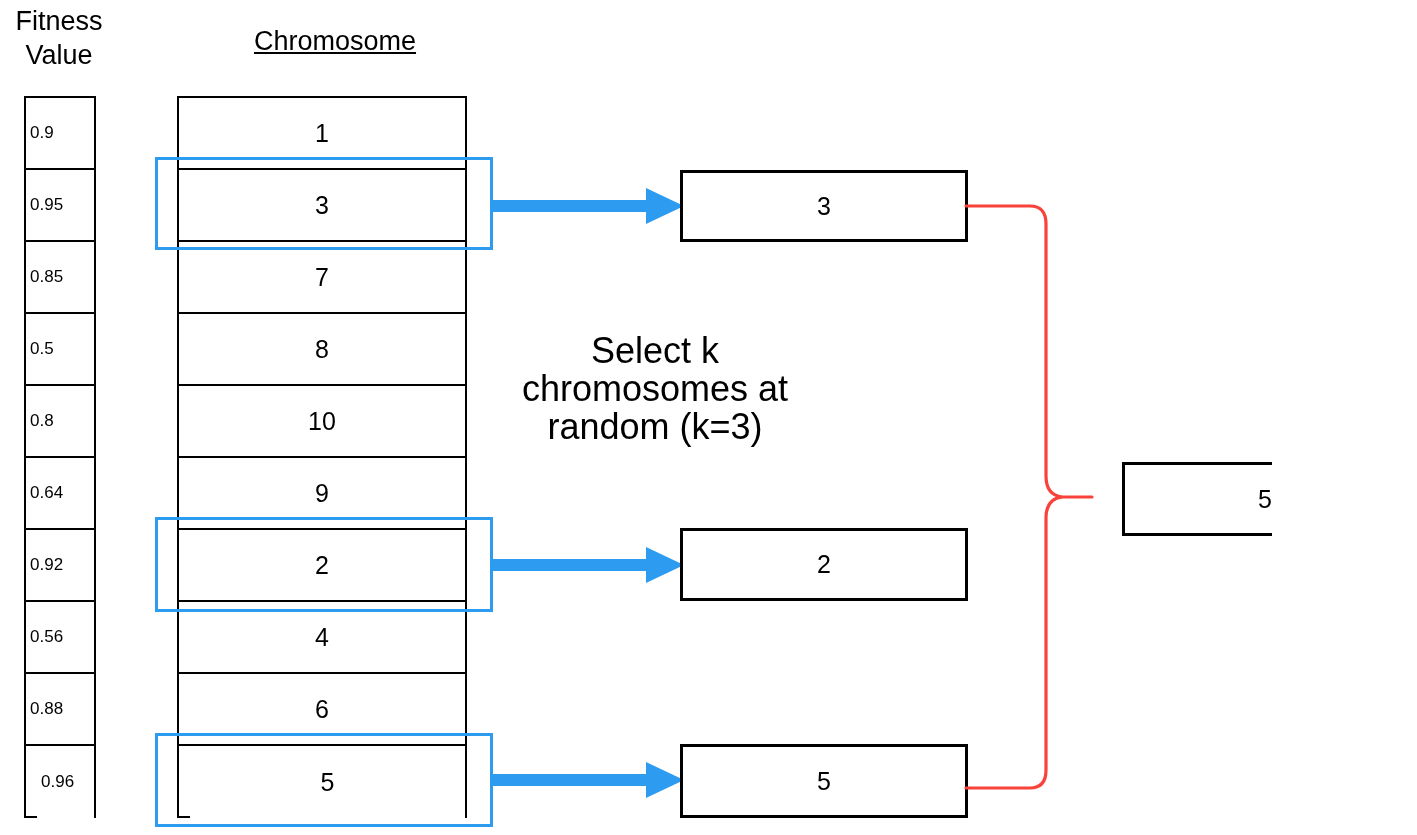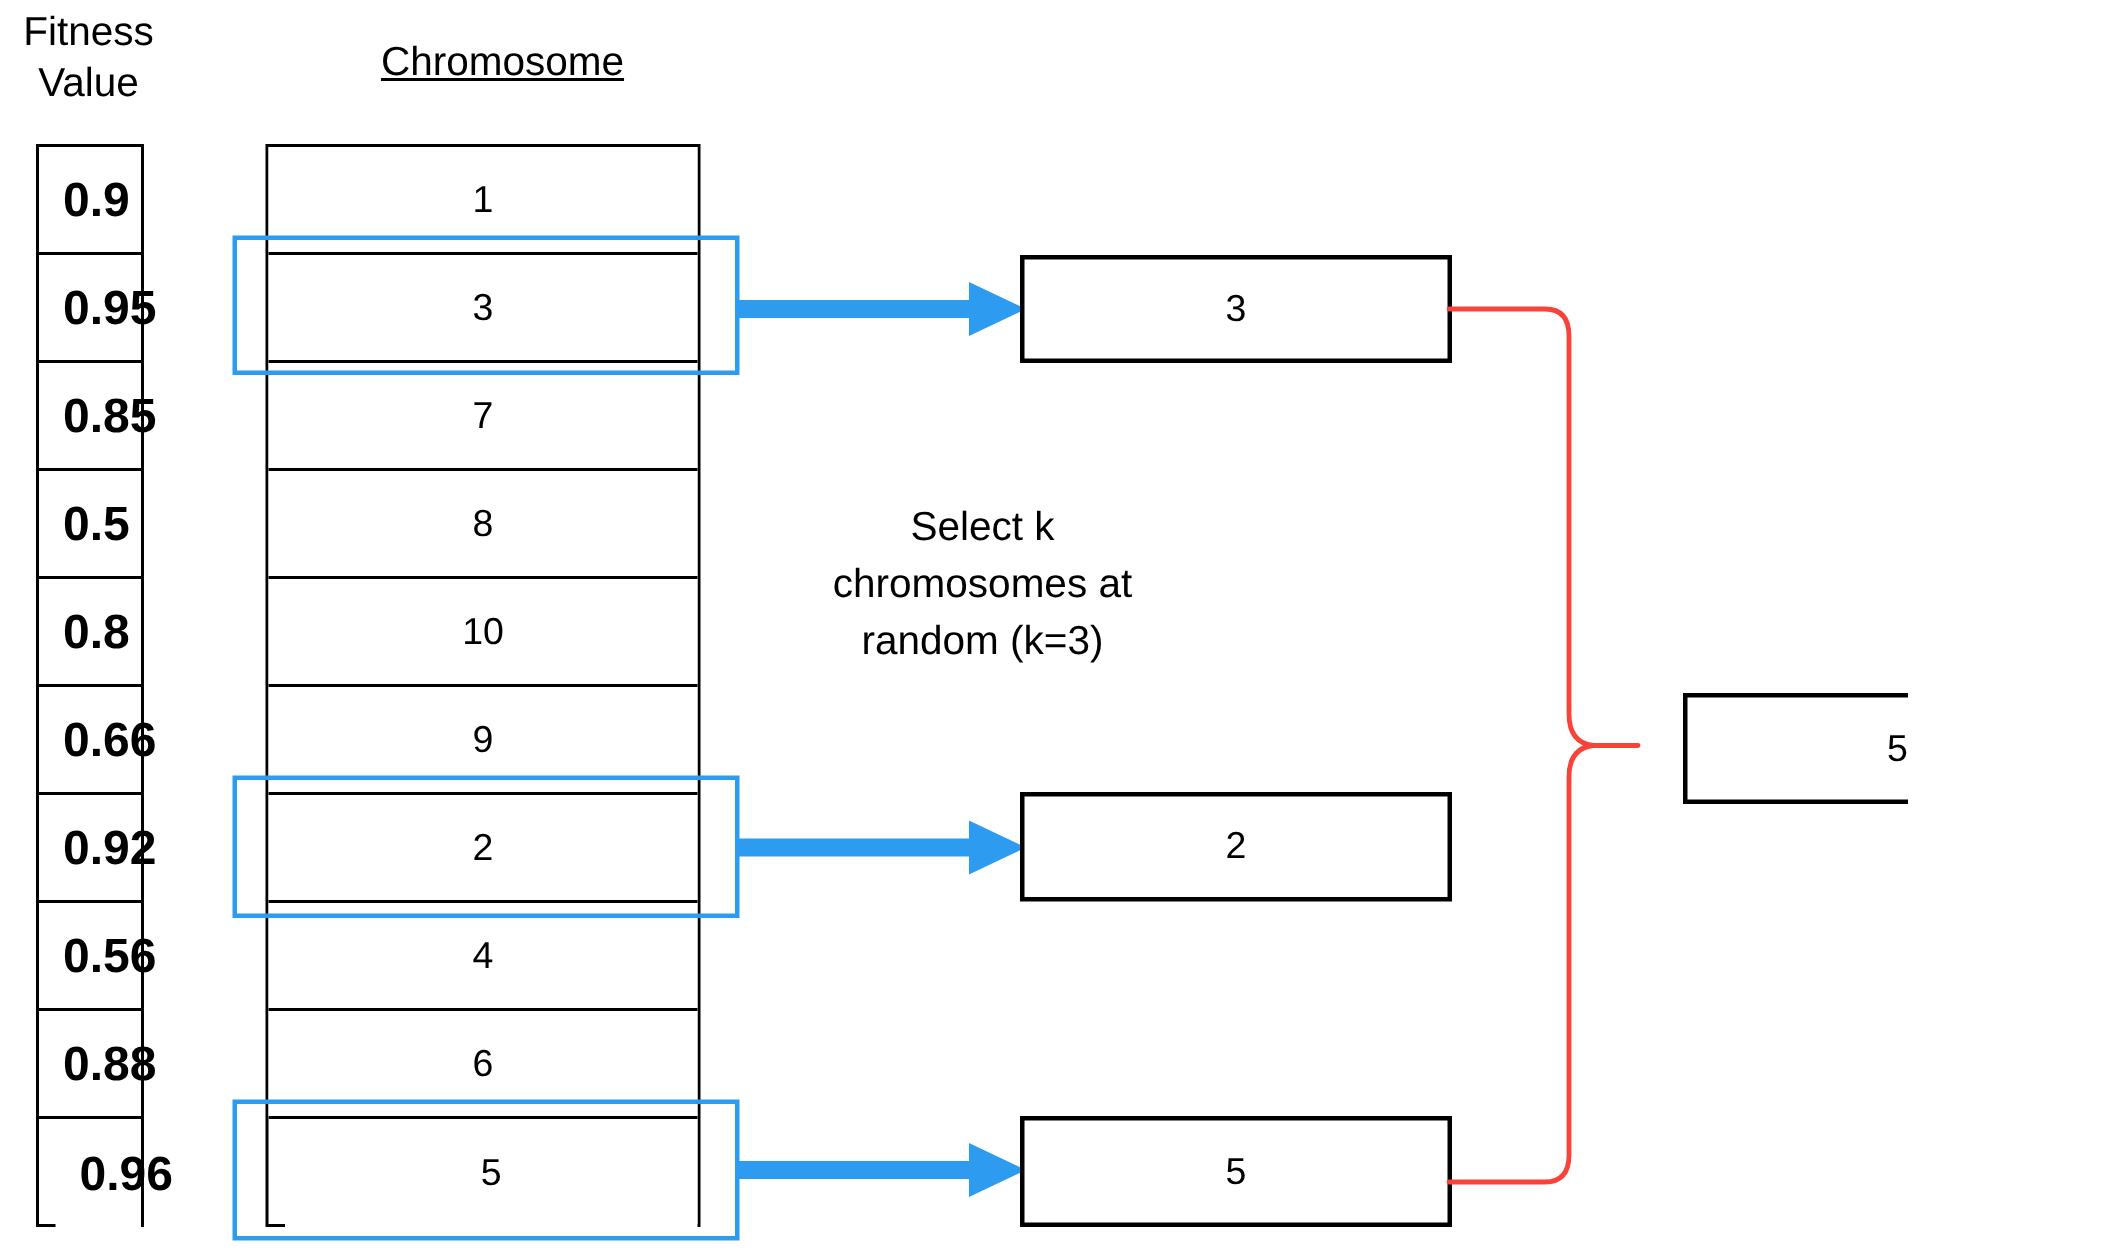--- a/index.html
+++ b/index.html
@@ -66,23 +66,22 @@
   
   #fitness-table {
     left: 24px;
     top: 96px;
     width: 72px;
     height: 722px;
   }
   #fitness-table .cell {
     height: 72.0px;
     justify-content: flex-start;
-    padding-left: 16px;
-    font-size: 32px;
-    font-weight: bold;
+    padding-left: 4px;
+    font-size: 17px;
   }
 
   
   #chromosome-table {
     left: 177px;
     top: 96px;
     width: 290px;
     height: 722px;
   }
   #chromosome-table .cell {
@@ -157,21 +156,21 @@
     font-size: 25px;
     color: #000000;
   }
 
   
   #select-caption {
     position: absolute;
     left: 500px;
     top: 332px;
     width: 310px;
-    font-size: 27px;
+    font-size: 36px;
     line-height: 38px;
     text-align: center;
     color: #000000;
     white-space: pre-line;
   }
 </style>
 </head>
 <body>
 
 <div id="canvas">
@@ -180,21 +179,21 @@
 Value</div>
 
   <div class="col-header" id="chromosome-header">Chromosome</div>
 
   <div class="table-col" id="fitness-table">
     <div class="cell">0.9</div>
     <div class="cell">0.95</div>
     <div class="cell">0.85</div>
     <div class="cell">0.5</div>
     <div class="cell">0.8</div>
-    <div class="cell">0.66</div>
+    <div class="cell">0.64</div>
     <div class="cell">0.92</div>
     <div class="cell">0.56</div>
     <div class="cell">0.88</div>
     <div class="cell">0.96</div>
   </div>
 
   <div class="table-col" id="chromosome-table">
     <div class="cell">1</div>
     <div class="cell">3</div>
     <div class="cell">7</div>

